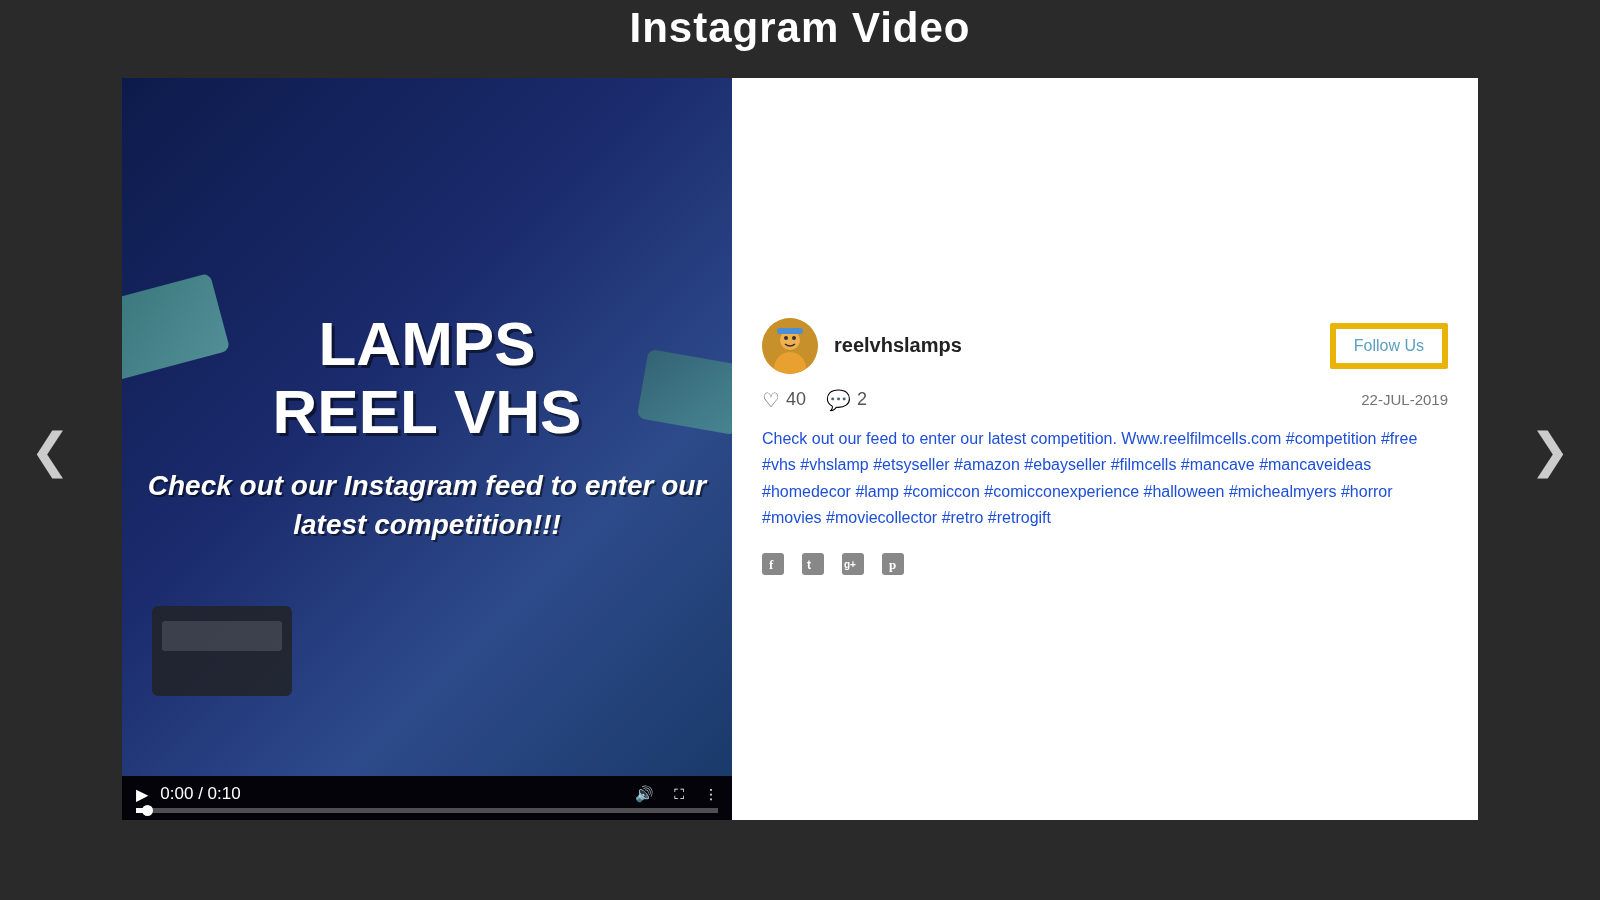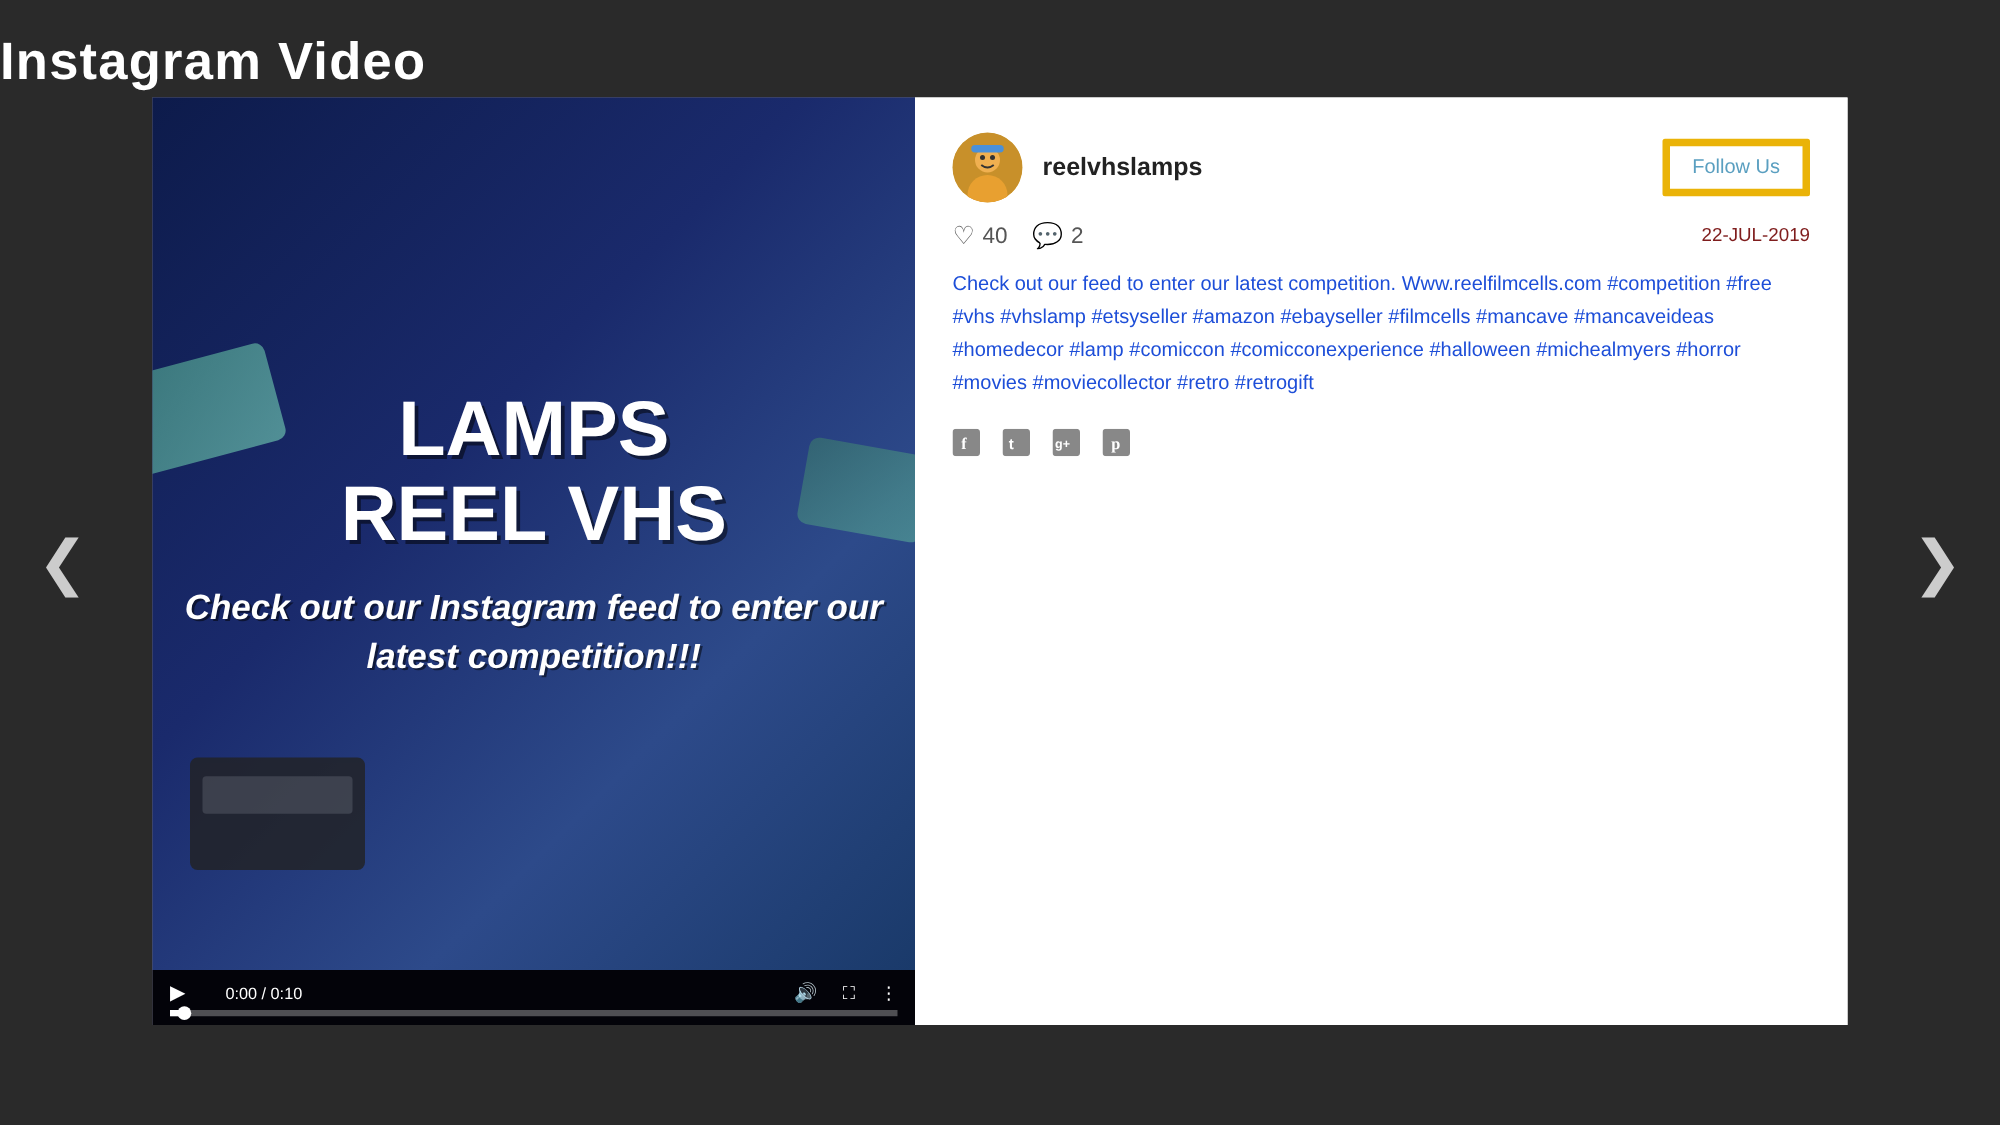--- a/index.html
+++ b/index.html
@@ -7,24 +7,25 @@
     body {
       width: 1600px;
       height: 900px;
       background: #2a2a2a;
       font-family: -apple-system, BlinkMacSystemFont, 'Segoe UI', Arial, sans-serif;
       overflow: hidden;
       position: relative;
     }
 
     .page-title {
+      text-align: center;
       color: #fff;
       font-size: 42px;
       font-weight: 600;
-      padding: 25px 0 20px;
+      padding: 4px 0 20px;
       letter-spacing: 1px;
     }
 
     .nav-arrow {
       position: absolute;
       top: 50%;
       transform: translateY(-50%);
       color: #ccc;
       font-size: 48px;
       cursor: pointer;
@@ -156,24 +157,23 @@
       font-size: 14px;
       margin-bottom: 4px;
     }
 
     .play-btn {
       font-size: 16px;
       cursor: pointer;
     }
 
     .time-display {
-      font-size: 13px;
+      font-size: 17px;
       color: #fff;
       white-space: nowrap;
-      margin-left: 20px;
     }
 
     .volume-icon {
       font-size: 15px;
       margin-left: auto;
     }
 
     .fullscreen-icon, .more-icon {
       font-size: 14px;
       margin-left: 8px;
@@ -202,20 +202,21 @@
     }
 
     
     .info-panel {
       flex: 1;
       padding: 28px 30px;
       background: #fff;
       display: flex;
       flex-direction: column;
       gap: 14px;
+      justify-content: center;
     }
 
     .profile-row {
       display: flex;
       align-items: center;
       gap: 16px;
     }
 
     .avatar {
       width: 56px;
@@ -259,21 +260,21 @@
       gap: 6px;
       color: #555;
       font-size: 18px;
     }
 
     .heart-icon { color: #666; font-size: 20px; }
     .comment-icon { color: #666; font-size: 20px; }
 
     .date {
       margin-left: auto;
-      color: #7f1d1d;
+      color: #737373;
       font-size: 15px;
     }
 
     .caption {
       color: #1d4ed8;
       font-size: 16px;
       line-height: 1.65;
     }
 
     .social-icons {

